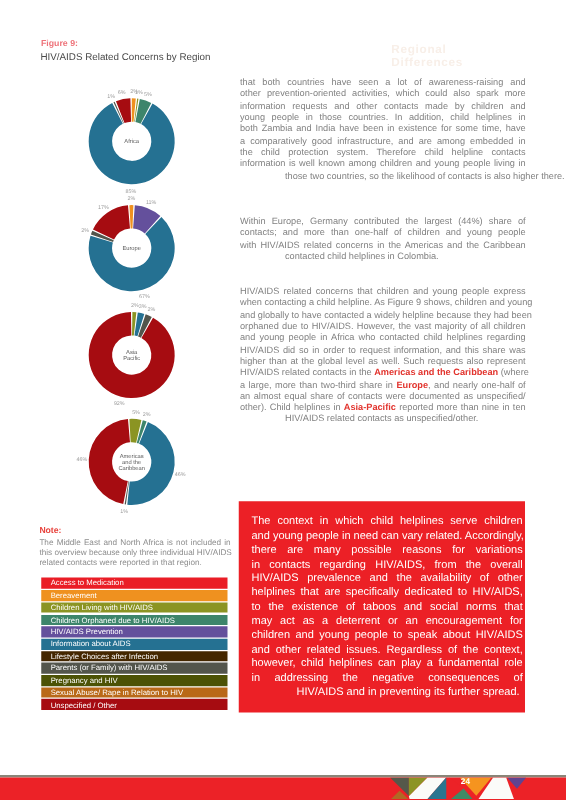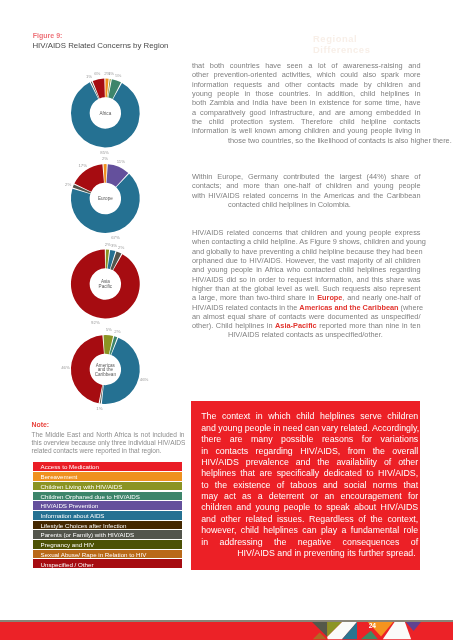--- a/index.html
+++ b/index.html
@@ -166,27 +166,27 @@
     </div>
   <div class="col" id="p2" style="top:172px">
       <div class="ln">Within Europe, Germany contributed the largest (44%) share of</div>
       <div class="ln">contacts; and more than one-half of children and young people</div>
       <div class="ln">with HIV/AIDS related concerns in the Americas and the Caribbean</div>
       <div class="ln last">contacted child helplines in Colombia.</div>
     </div>
   <div class="col" id="p3" style="top:228px">
       <div class="ln">HIV/AIDS related concerns that children and young people express</div>
       <div class="ln">when contacting a child helpline. As Figure 9 shows, children and young</div>
-      <div class="ln">and globally to have preventing a child helpline because they had been</div>
+      <div class="ln">and globally to have contacted a widely helpline because they had been</div>
       <div class="ln">orphaned due to HIV/AIDS. However, the vast majority of all children</div>
       <div class="ln">and young people in Africa who contacted child helplines regarding</div>
       <div class="ln">HIV/AIDS did so in order to request information, and this share was</div>
       <div class="ln">higher than at the global level as well. Such requests also represent</div>
+      <div class="ln">HIV/AIDS related contacts in the <span class="em">Americas and the Caribbean</span> (where</div>
       <div class="ln">a large, more than two-third share in <span class="em">Europe</span>, and nearly one-half of</div>
-      <div class="ln">HIV/AIDS related contacts in the <span class="em">Americas and the Caribbean</span> (where</div>
       <div class="ln">an almost equal share of contacts were documented as unspecified/</div>
       <div class="ln">other). Child helplines in <span class="em">Asia-Pacific</span> reported more than nine in ten</div>
       <div class="ln last">HIV/AIDS related contacts as unspecified/other.</div>
     </div>
 
   <div class="callout"></div>
   <div class="cl" id="callout-lines" style="top:411.4px">
       <div class="ln">The context in which child helplines serve children</div>
       <div class="ln">and young people in need can vary related. Accordingly,</div>
       <div class="ln">there are many possible reasons for variations</div>

